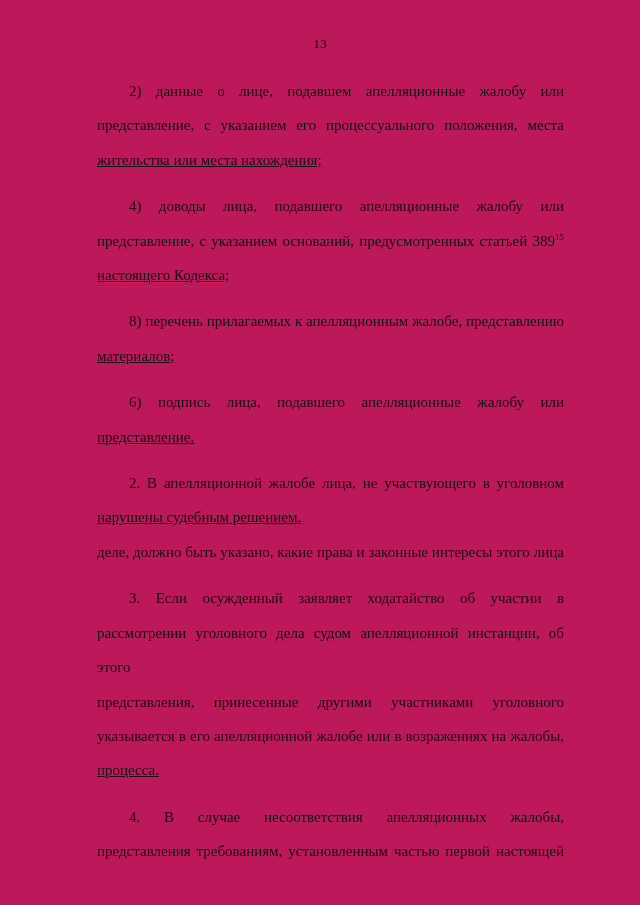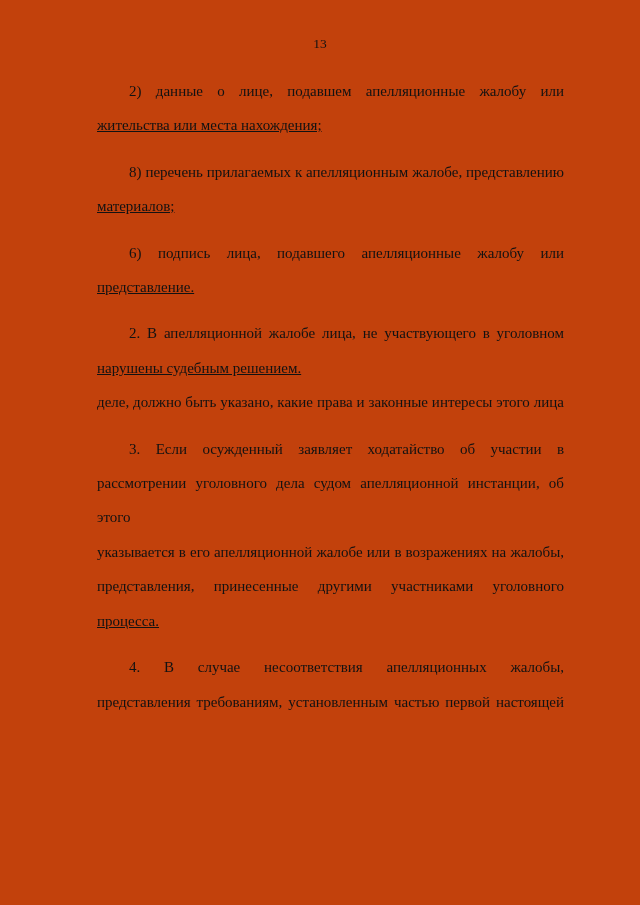--- a/index.html
+++ b/index.html
@@ -11,21 +11,21 @@
     height: 905px;
     background: #ffffff;
     font-family: "Liberation Serif", "DejaVu Serif", serif;
     color: #121212;
     overflow: hidden;
   }
   .page {
     position: relative;
     width: 640px;
     height: 905px;
-    background: #c2410c;
+    background: #be185d;
   }
   .page-number {
     position: absolute;
     top: 36px;
     left: 0;
     width: 640px;
     text-align: center;
     font-size: 13.5px;
     color: #121212;
   }
@@ -63,46 +63,52 @@
 <body>
 
 <div class="page">
 
   <div class="page-number">13</div>
 
   <div class="content">
 
     <div class="para">
       <div class="line first">2) данные о лице, подавшем апелляционные жалобу или</div>
+      <div class="line">представление, с указанием его процессуального положения, места</div>
       <div class="line end">жительства или места нахождения;</div>
     </div>
 
 
+    <div class="para">
+      <div class="line first">4) доводы лица, подавшего апелляционные жалобу или</div>
+      <div class="line"><span>представление, с указанием оснований, предусмотренных статьей 389</span><sup class="fn">15</sup></div>
+      <div class="line end">настоящего Кодекса;</div>
+    </div>
 
     <div class="para">
       <div class="line first">8) перечень прилагаемых к апелляционным жалобе, представлению</div>
       <div class="line end">материалов;</div>
     </div>
 
     <div class="para">
       <div class="line first">6) подпись лица, подавшего апелляционные жалобу или</div>
       <div class="line end">представление.</div>
     </div>
 
     <div class="para">
       <div class="line first">2. В апелляционной жалобе лица, не участвующего в уголовном</div>
       <div class="line end">нарушены судебным решением.</div>
       <div class="line">деле, должно быть указано, какие права и законные интересы этого лица</div>
     </div>
 
     <div class="para">
       <div class="line first">3. Если осужденный заявляет ходатайство об участии в</div>
       <div class="line">рассмотрении уголовного дела судом апелляционной инстанции, об этого</div>
+      <div class="line">представления, принесенные другими участниками уголовного</div>
       <div class="line">указывается в его апелляционной жалобе или в возражениях на жалобы,</div>
-      <div class="line">представления, принесенные другими участниками уголовного</div>
       <div class="line end">процесса.</div>
     </div>
 
     <div class="para">
       <div class="line first">4. В случае несоответствия апелляционных жалобы,</div>
       <div class="line">представления требованиям, установленным частью первой настоящей</div>
     </div>
 
   </div>
 </div>

